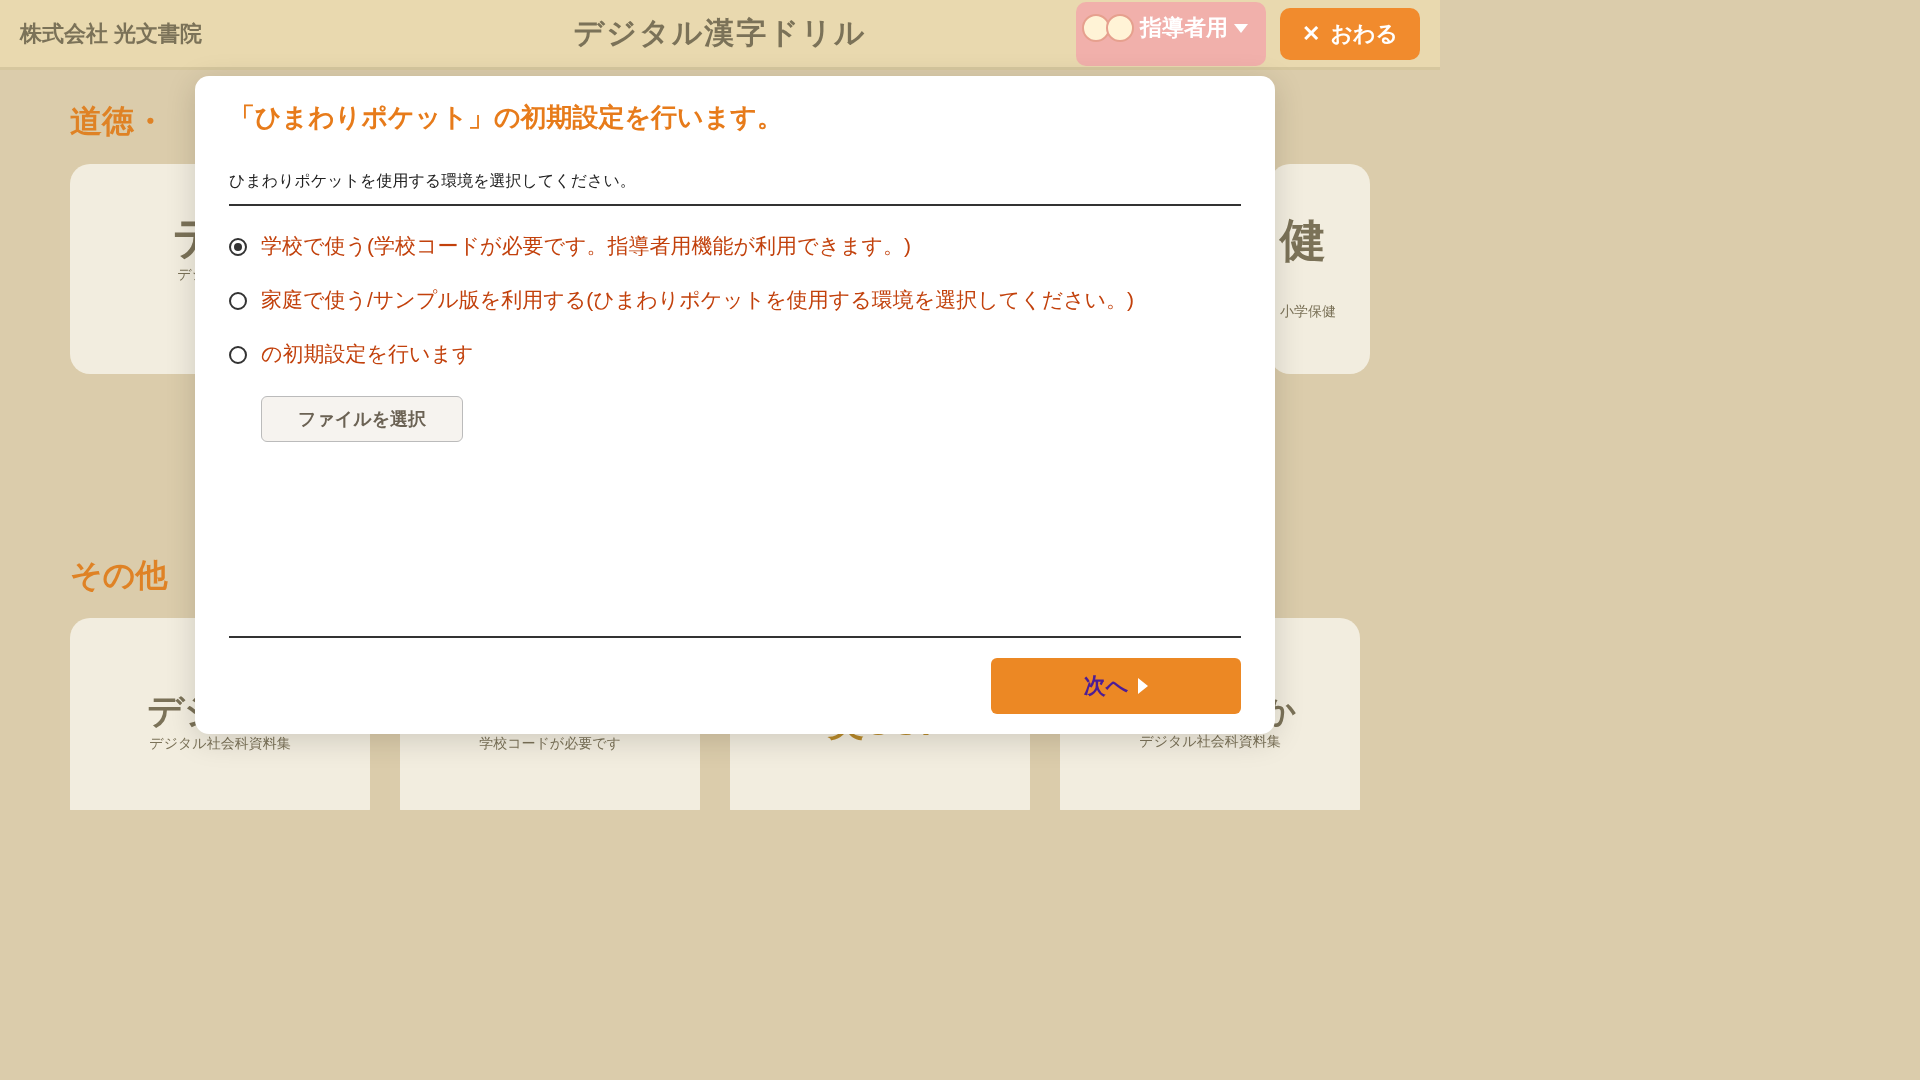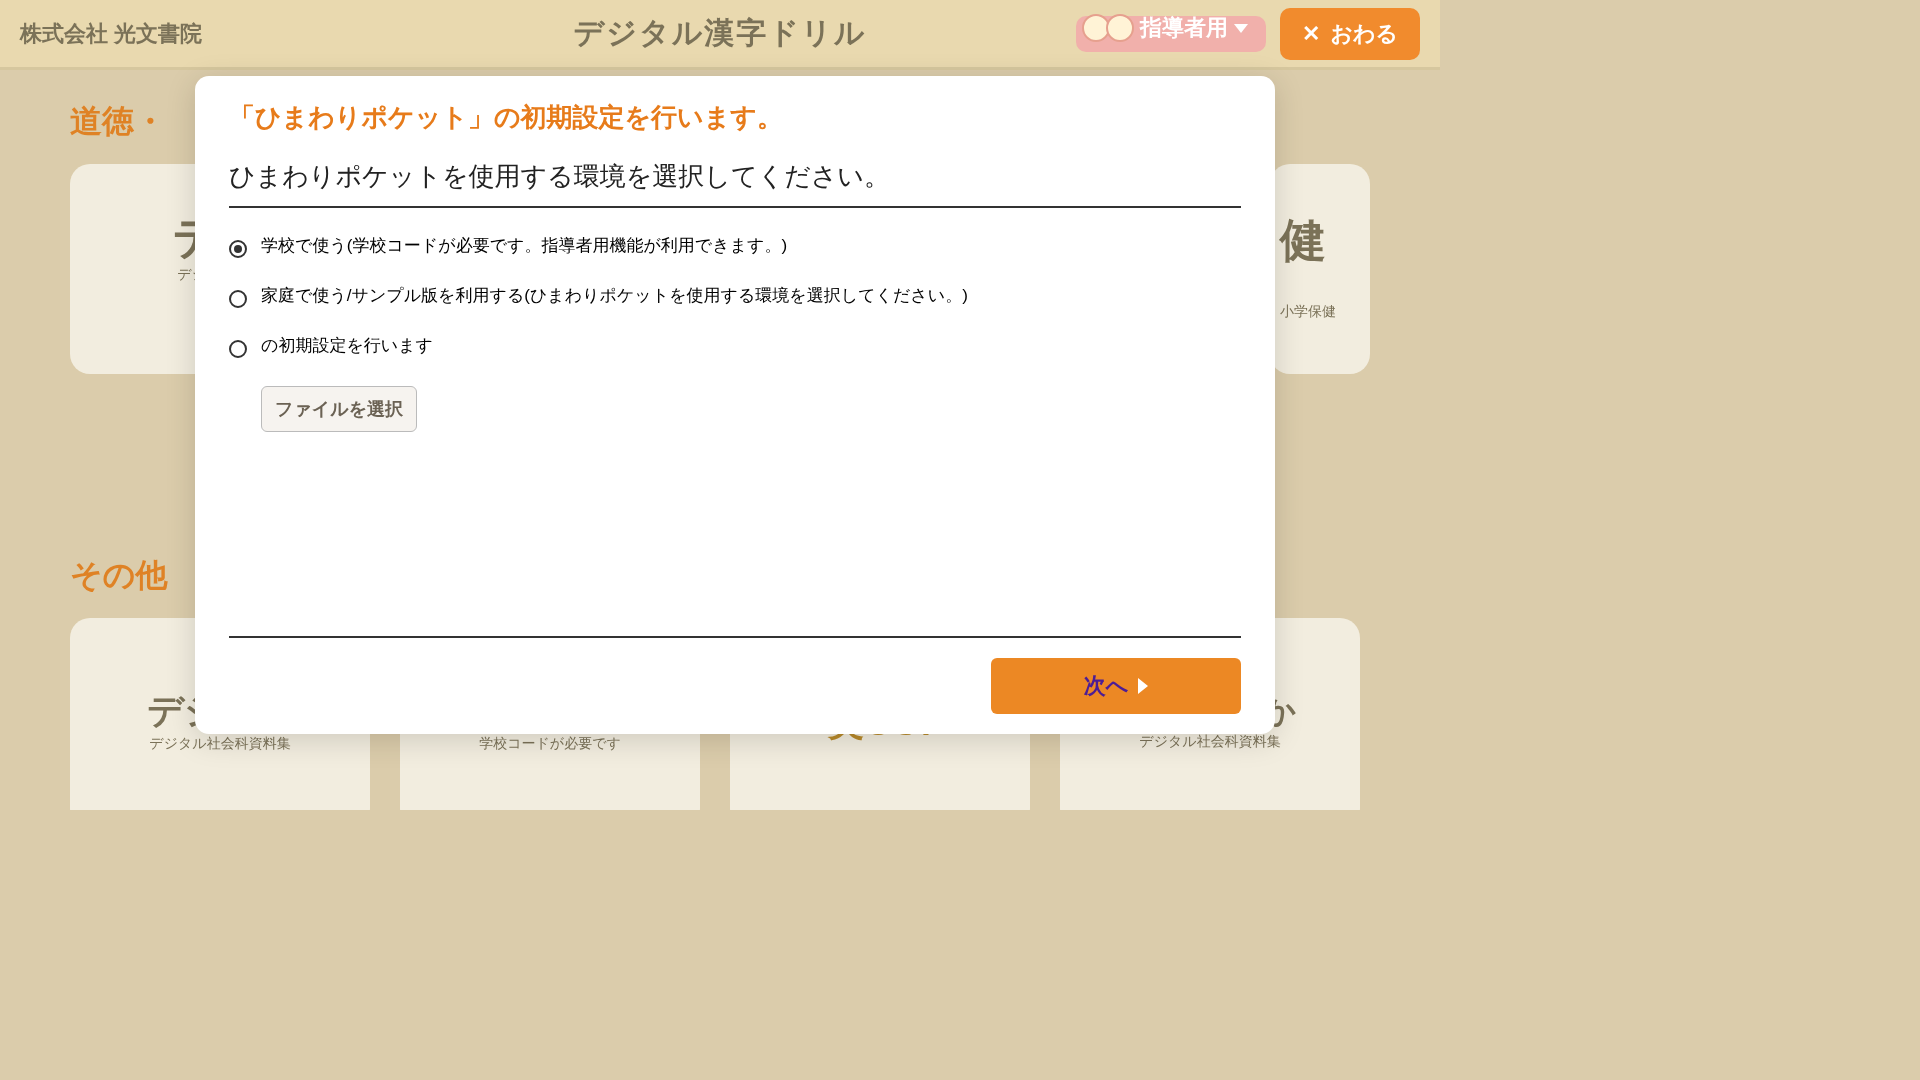--- a/index.html
+++ b/index.html
@@ -40,21 +40,21 @@
     white-space: nowrap;
   }
   .header-right {
     display: flex; gap: 14px; align-items: center;
   }
   .teacher-btn {
     display: flex; align-items: center;
     background: #f1b0ab;
     border-radius: 10px;
     padding: 4px 18px 15px 6px;
-    height: 36px;
+    height: 64px;
     color: #fff;
     font-size: 22px;
     font-weight: bold;
     cursor: pointer;
   }
   .teacher-btn .avatars {
     display: flex; margin-right: 10px;
   }
   .teacher-btn .avatars span {
     width: 28px; height: 28px; border-radius: 50%;
@@ -126,49 +126,49 @@
     box-shadow:0 6px 30px rgba(0,0,0,.15);
     padding:24px 34px 20px 34px;
     display:flex; flex-direction:column;
   }
   .modal h2{
     color:#e77b1a;
     font-size:26px;
     font-weight:900;
   }
   .modal .desc{
-    margin-top:24px;
-    font-size:26px;
+    margin-top:36px;
+    font-size:16px;
     color:#222;
   }
   .modal hr.top{
     margin-top:12px;
     border:none; border-top:2px solid #333;
   }
   .options{
     margin-top:26px;
     display:flex; flex-direction:column; gap:26px;
-    font-size:17px; color:#000000;
+    font-size:21px; color:#c2410c;
   }
   .opt{
     display:flex; align-items:flex-start; gap:14px;
     cursor:pointer;
   }
   .radio{
     width:18px;height:18px;border:2px solid #333;border-radius:50%;
     margin-top:6px; flex-shrink:0; position:relative;
   }
   .radio.checked::after{
     content:""; position:absolute; top:3px;left:3px;
     width:8px;height:8px;border-radius:50%;background:#333;
   }
   .file-btn{
     margin-left:32px; margin-top:28px;
     display:inline-block;
-    padding:10px 13px;
+    padding:10px 36px;
     border:1px solid #bbb;
     border-radius:6px;
     background:#f6f3ef;
     color:#6b6254;
     font-size:18px; font-weight:bold;
     cursor:pointer;
     align-self:flex-start;
     text-align:right;
   }
   .spacer{flex:1;}

